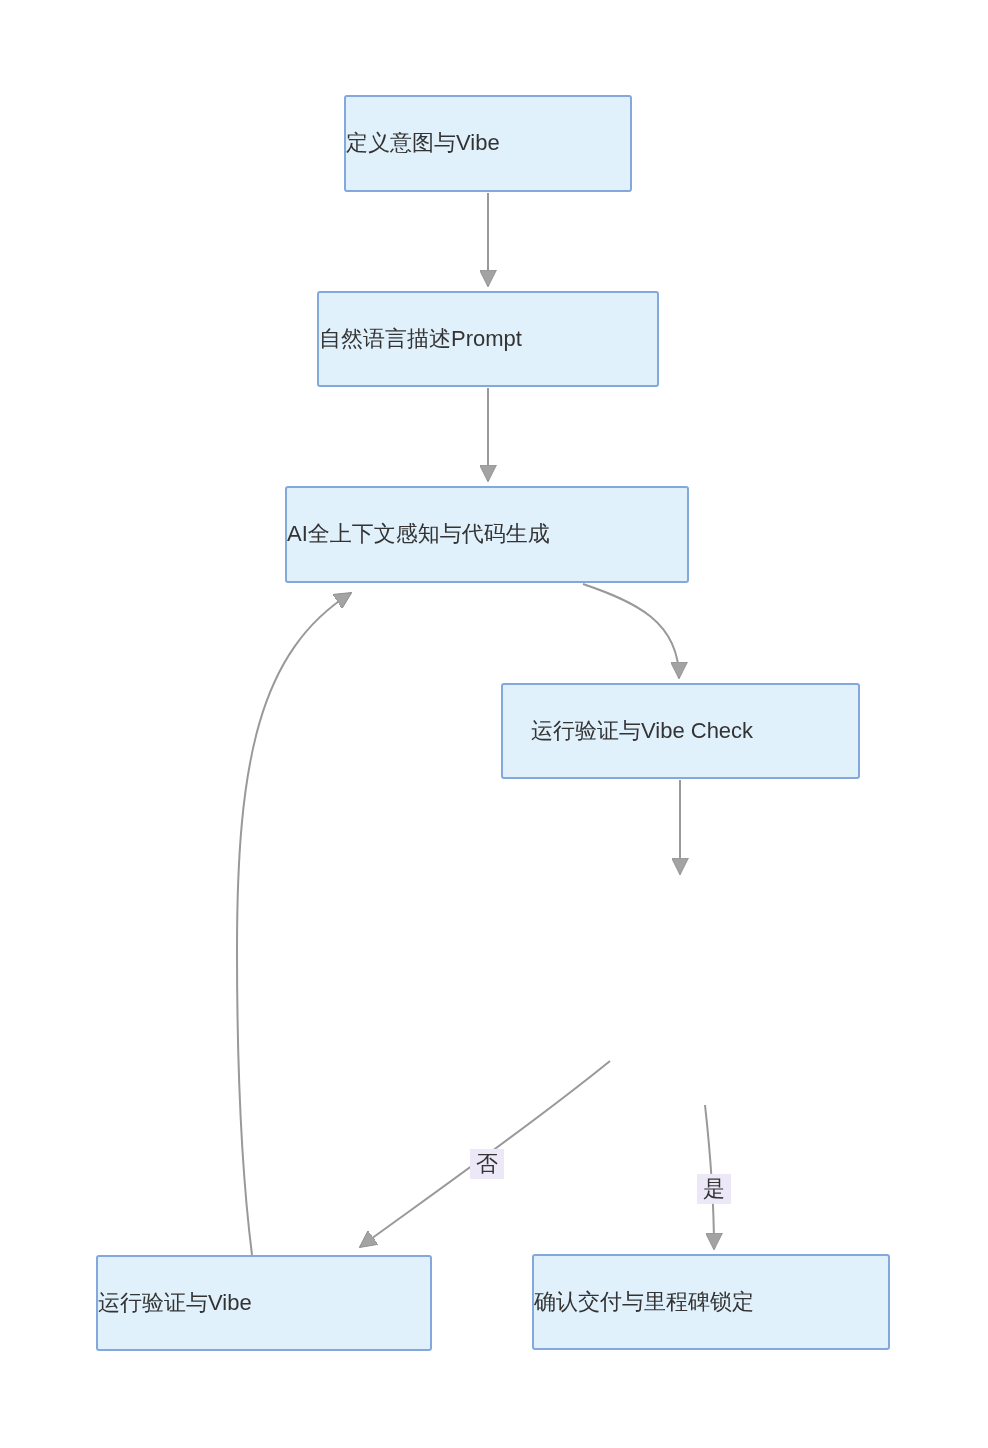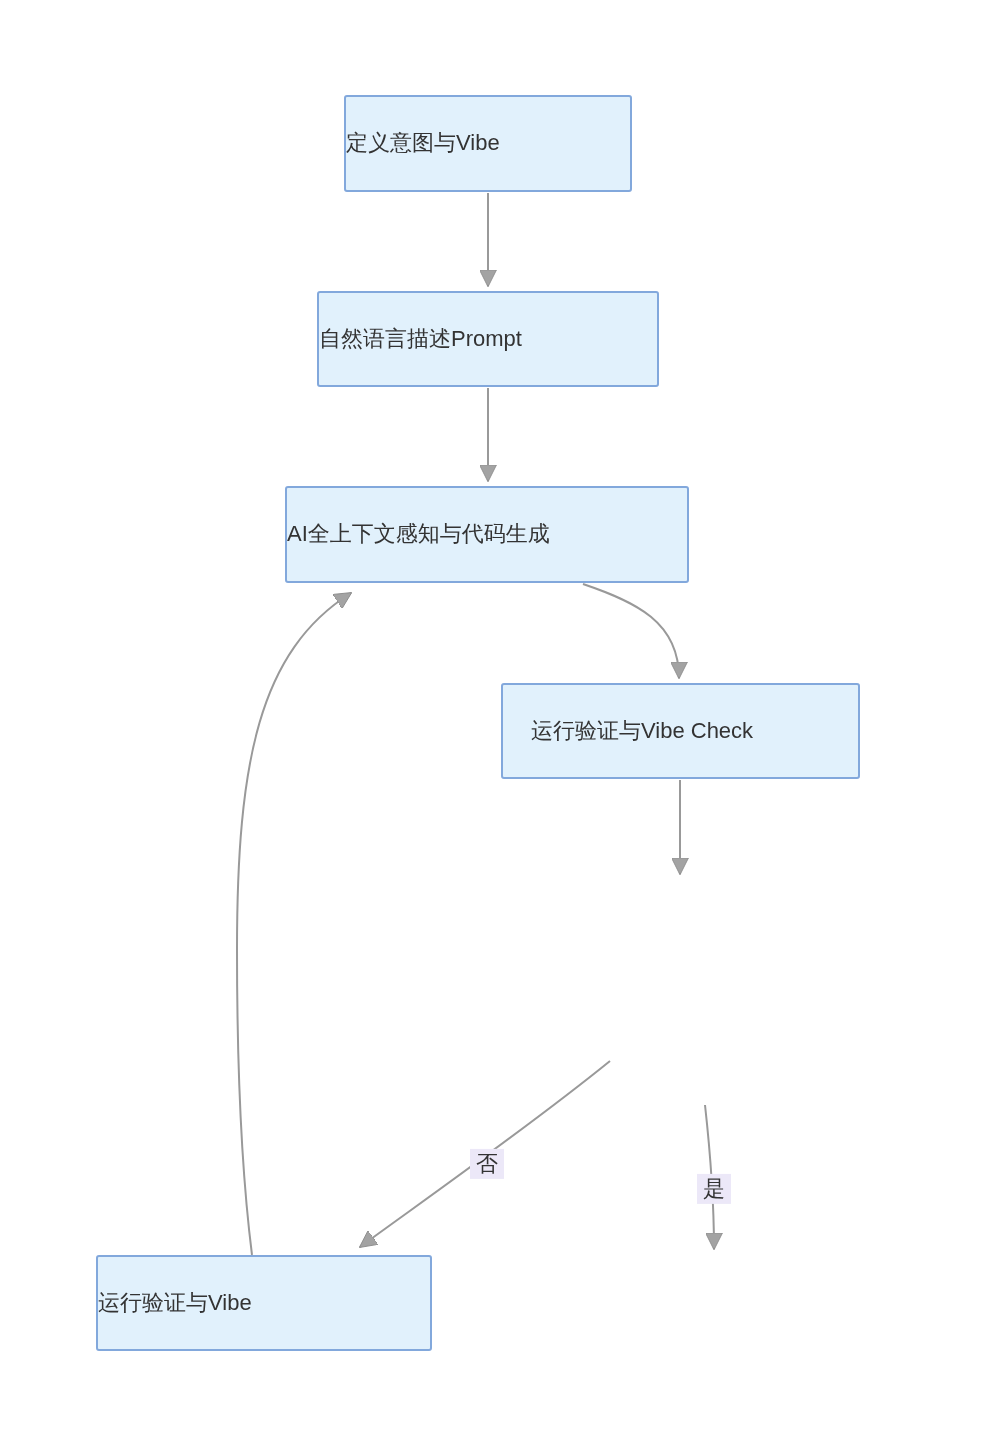--- a/index.html
+++ b/index.html
@@ -123,18 +123,21 @@
 
   <div class="node n-verify">
     <span>运行验证与Vibe Check</span>
   </div>
 
 
   <div class="node n-feedback">
     <span>运行验证与Vibe</span>
   </div>
 
+  <div class="node n-confirm">
+    <span>确认交付与里程碑锁定</span>
+  </div>
 
   <div class="edge-label lbl-no">否</div>
 
   <div class="edge-label lbl-yes">是</div>
 
 </div>
 
 </body></html>

